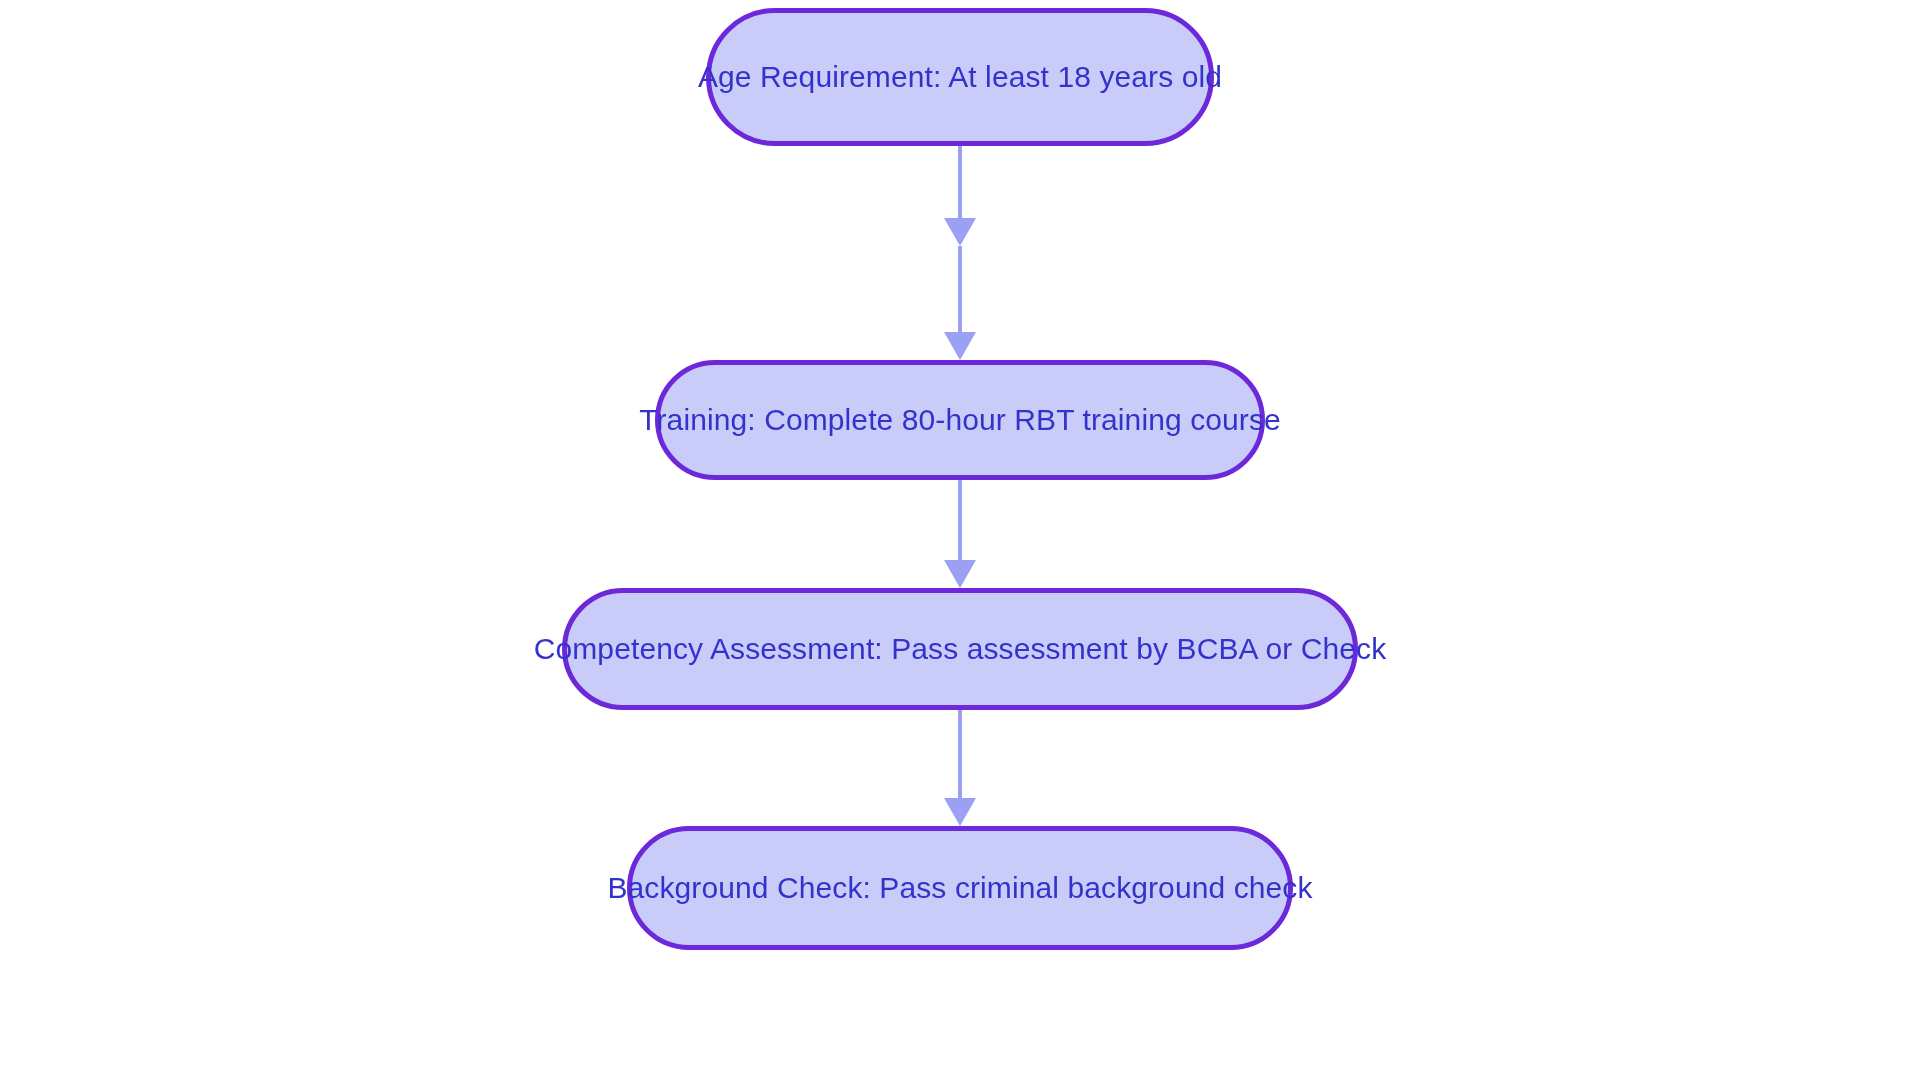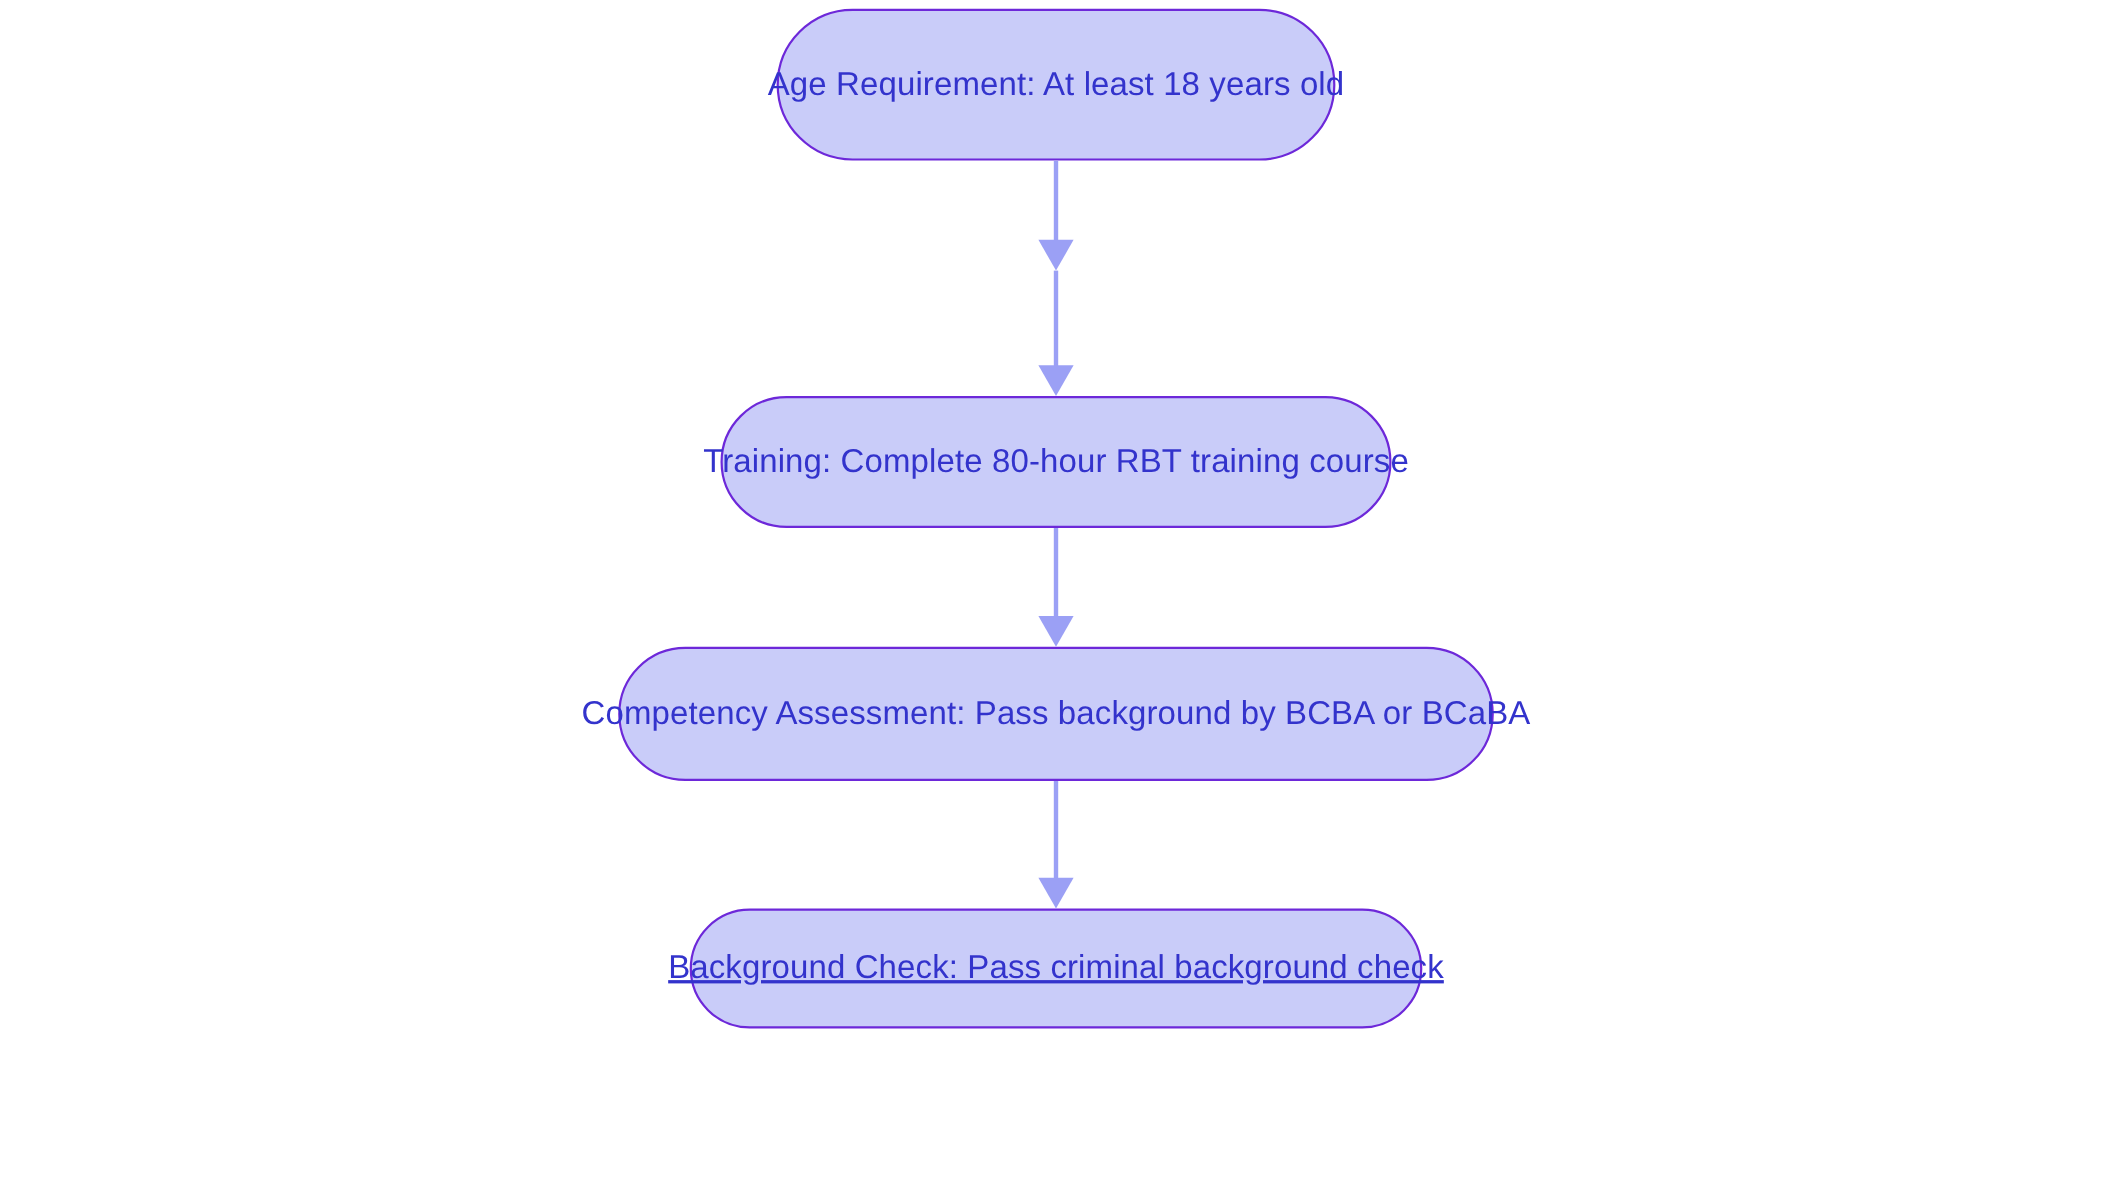--- a/index.html
+++ b/index.html
@@ -33,21 +33,21 @@
     align-items: center;
     justify-content: flex-start;
   }
 
   .flow-node {
     box-sizing: border-box;
     display: flex;
     align-items: center;
     justify-content: center;
     background: #c9ccf9;
-    border: 2px solid #6d28d9;
+    border: 5px solid #6d28d9;
     border-radius: 9999px;
     color: #3333cc;
     text-align: center;
     white-space: nowrap;
     letter-spacing: 0.1px;
   }
 
   .flow-node-label {
     display: block;
     font-size: 30px;
@@ -55,21 +55,21 @@
     color: #3333cc;
     font-weight: 400;
     padding: 0 54px;
   }
 
   
   .node-0 { width: 508px; height: 138px; }
   .node-1 { width: 744px; height: 124px; }
   .node-2 { width: 610px; height: 120px; }
   .node-3 { width: 796px; height: 122px; }
-  .node-4 { width: 666px; height: 109px; text-decoration: underline; }
+  .node-4 { width: 666px; height: 124px; }
 
   .flow-connector {
     position: relative;
     width: 40px;
     display: flex;
     flex-direction: column;
     align-items: center;
     justify-content: flex-start;
   }
 
@@ -122,21 +122,21 @@
     <div class="flow-node node-2">
       <span class="flow-node-label">Training: Complete 80-hour RBT training course</span>
     </div>
 
     <div class="flow-connector gap-2">
       <div class="connector-line"></div>
       <div class="connector-arrowhead"></div>
     </div>
 
     <div class="flow-node node-3">
-      <span class="flow-node-label">Competency Assessment: Pass background by BCBA or BCaBA</span>
+      <span class="flow-node-label">Competency Assessment: Pass assessment by BCBA or Check</span>
     </div>
 
     <div class="flow-connector gap-3">
       <div class="connector-line"></div>
       <div class="connector-arrowhead"></div>
     </div>
 
     <div class="flow-node node-4">
       <span class="flow-node-label">Background Check: Pass criminal background check</span>
     </div>

